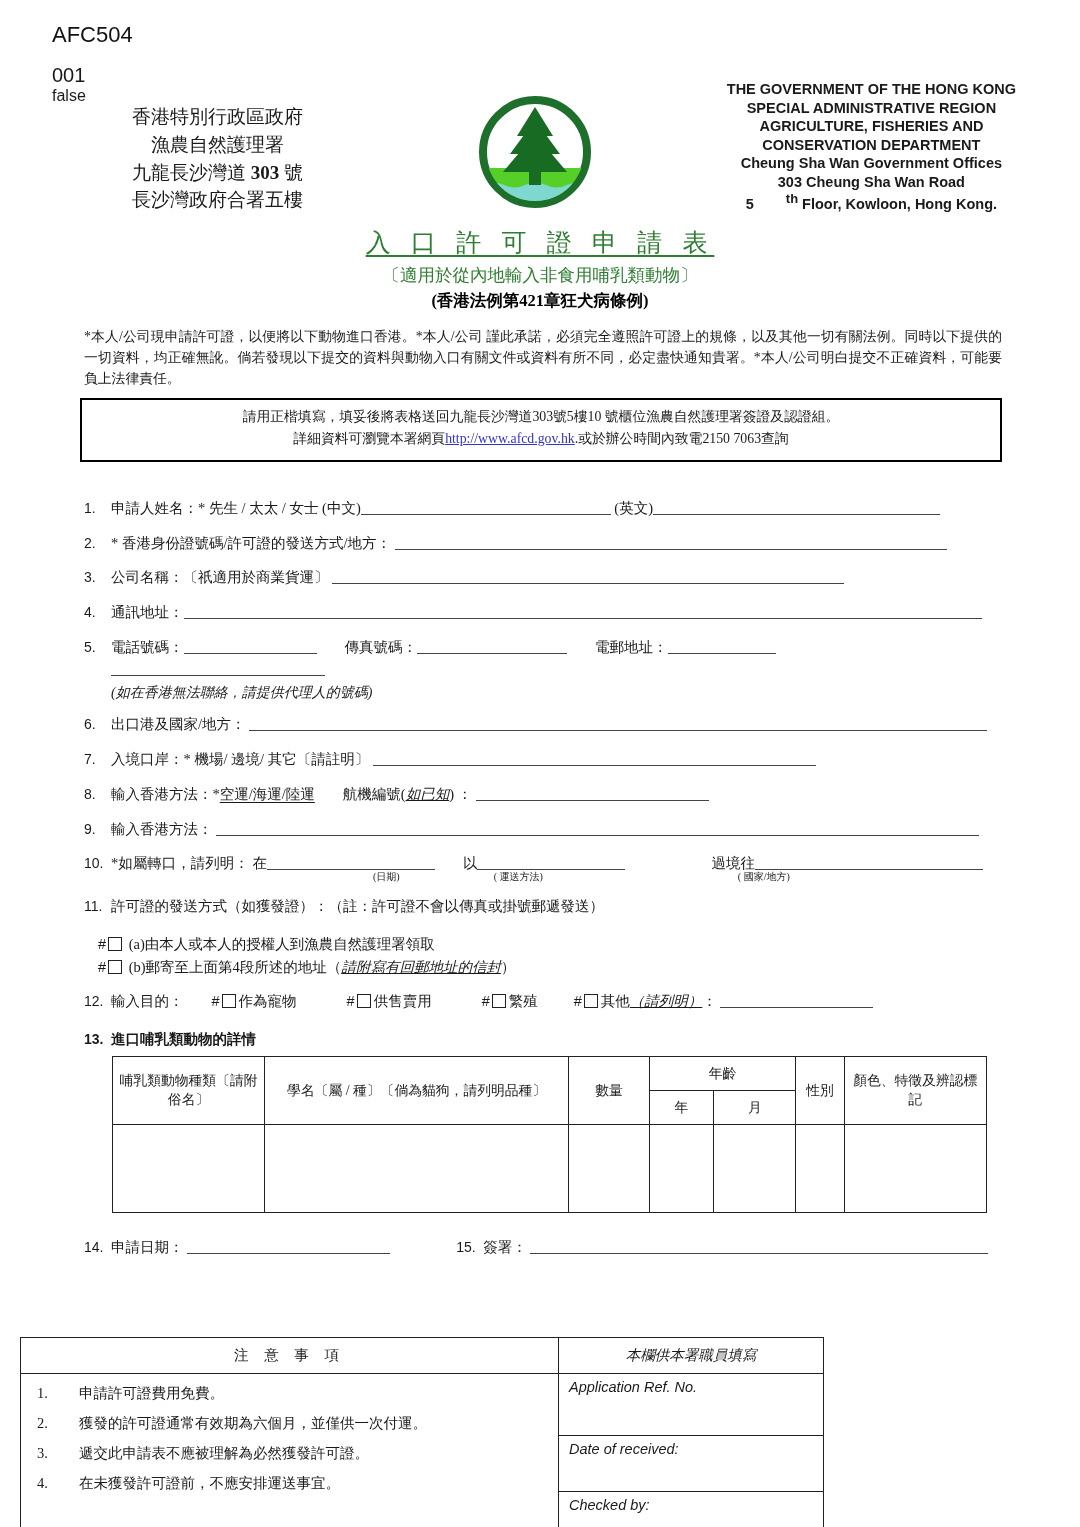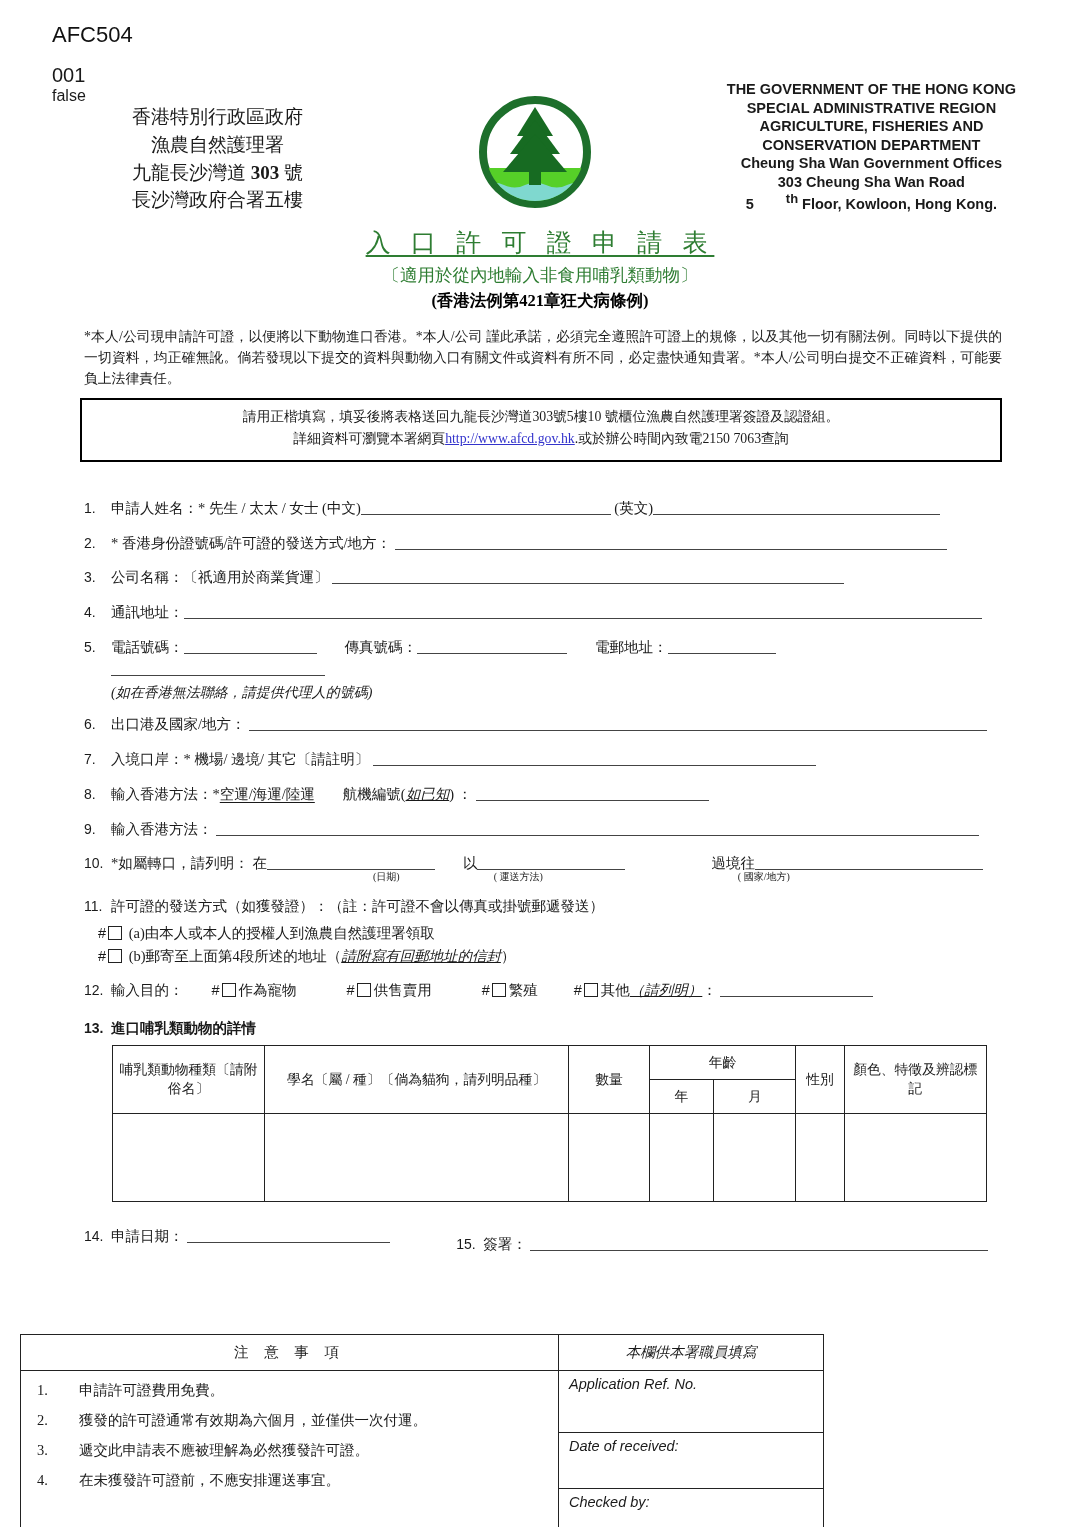--- a/index.html
+++ b/index.html
@@ -192,21 +192,21 @@
     <div class="frow" style="margin-bottom:4px">
       <span class="num">10.</span>
       <span class="cnt"><span>*如屬轉口，請列明：</span> <span>在</span><span class="blank w170"></span><span class="gap28"></span><span>以</span><span class="blank w148"></span><span class="gap28"></span><span style="display:inline-block;width:58px"></span><span>過境往</span><span class="blank w230"></span></span>
     </div>
     <div class="labels10">
       <span style="margin-left:262px">(日期)</span>
       <span style="margin-left:94px">( 運送方法)</span>
       <span style="margin-left:195px">( 國家/地方)</span>
     </div>
 
-    <div class="frow" style="margin-bottom:6px">
+    <div class="frow" style="margin-bottom:17px">
       <span class="num">11.</span>
       <span class="cnt">許可證的發送方式（如獲發證）：（註：許可證不會以傳真或掛號郵遞發送）</span>
     </div>
     <div class="opt-line">
       <span class="hash">#</span><span class="cb"></span> <span>(a)由本人或本人的授權人到漁農自然護理署領取</span>
     </div>
     <div class="opt-line" style="margin-bottom:14px">
       <span class="hash">#</span><span class="cb"></span> <span>(b)郵寄至上面第4段所述的地址（</span><span class="it">請附寫有回郵地址的信封</span><span>）</span>
     </div>
 
@@ -255,21 +255,21 @@
           <td></td>
         </tr>
       </tbody>
     </table>
 
     <div class="row1415">
       <div class="frow" style="margin-bottom:0;flex:none">
         <span class="num">14.</span>
         <span><span>申請日期：</span> <span class="blank w205"></span></span>
       </div>
-      <div class="frow" style="margin:8px 0 0 66px">
+      <div class="frow" style="margin:0 0 0 66px">
         <span class="num">15.</span>
         <span><span>簽署：</span> <span class="blank w460"></span></span>
       </div>
     </div>
 
   </div>
 
   <table class="notes-table">
     <colgroup>
         <col style="width:538px">

